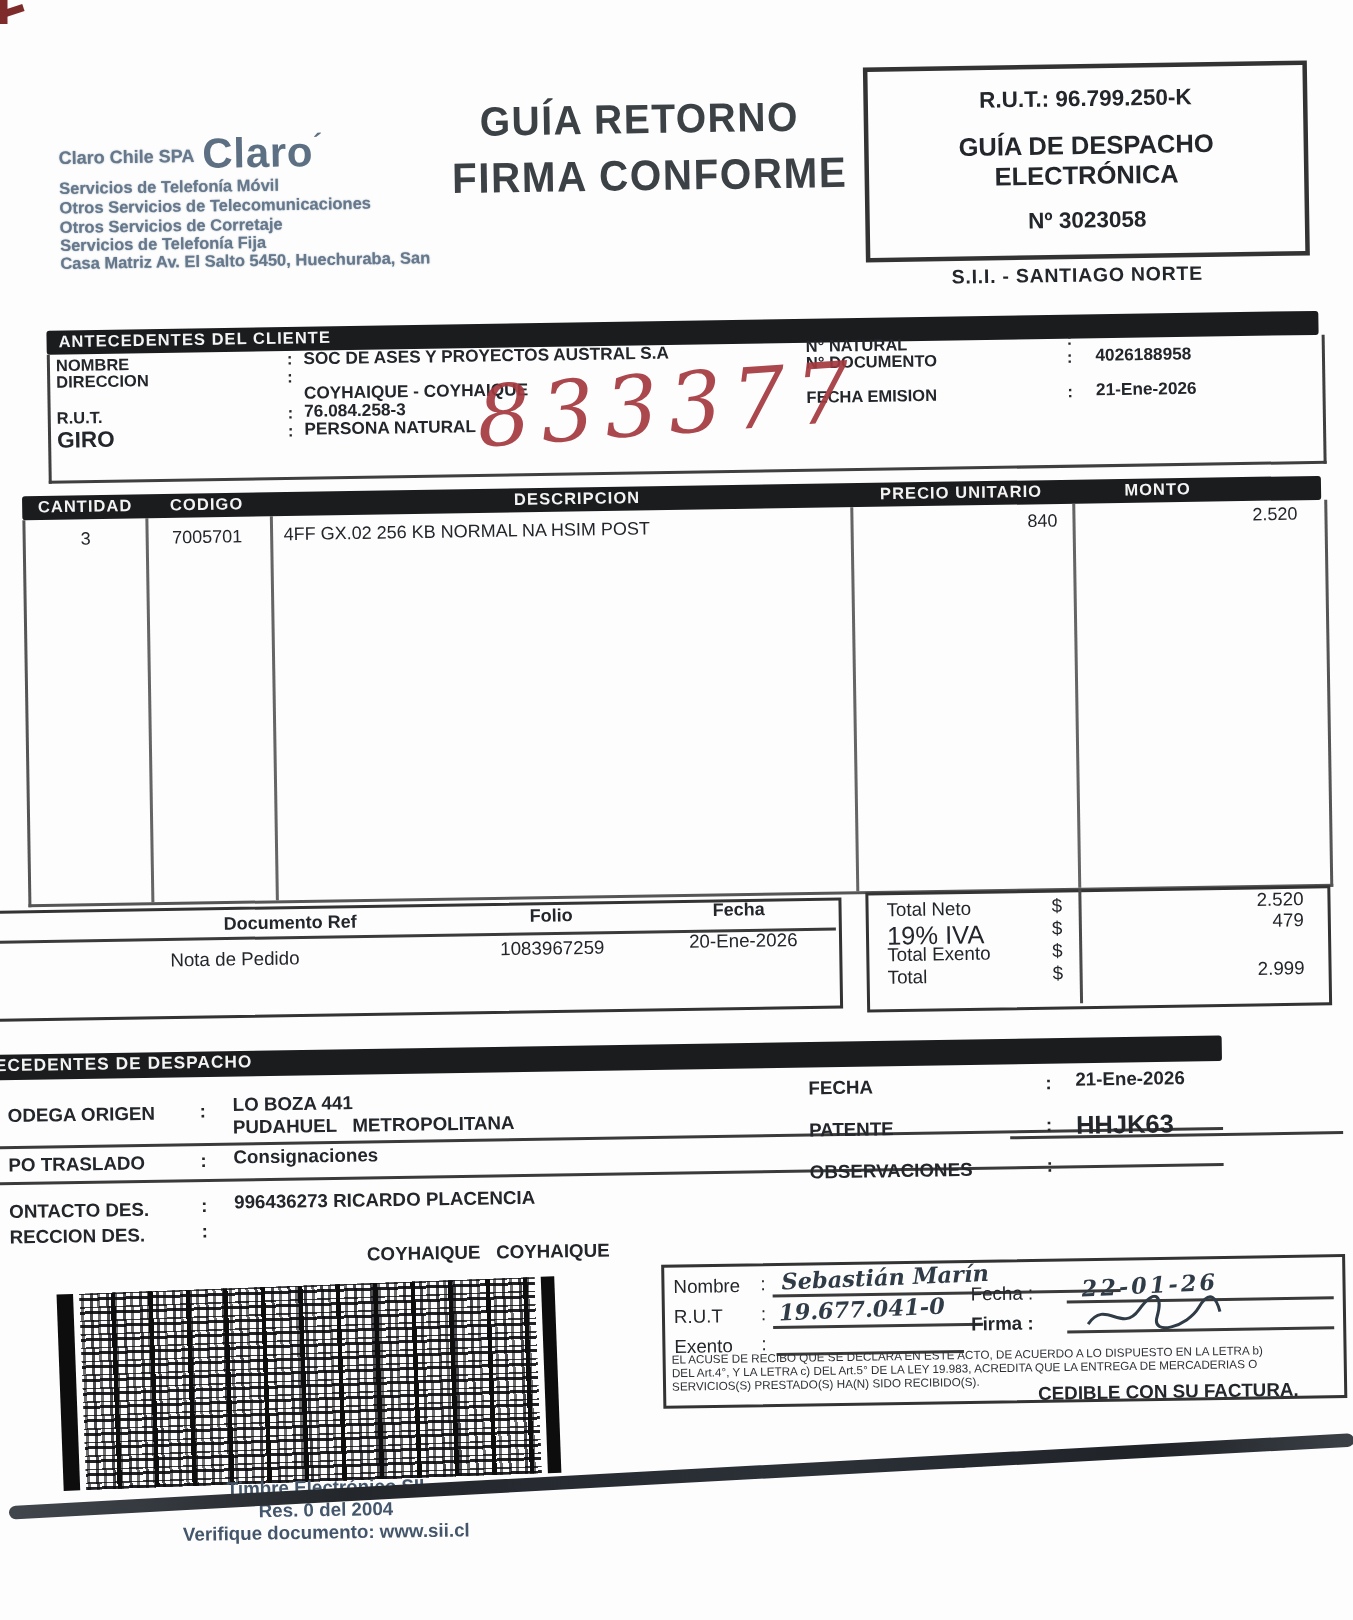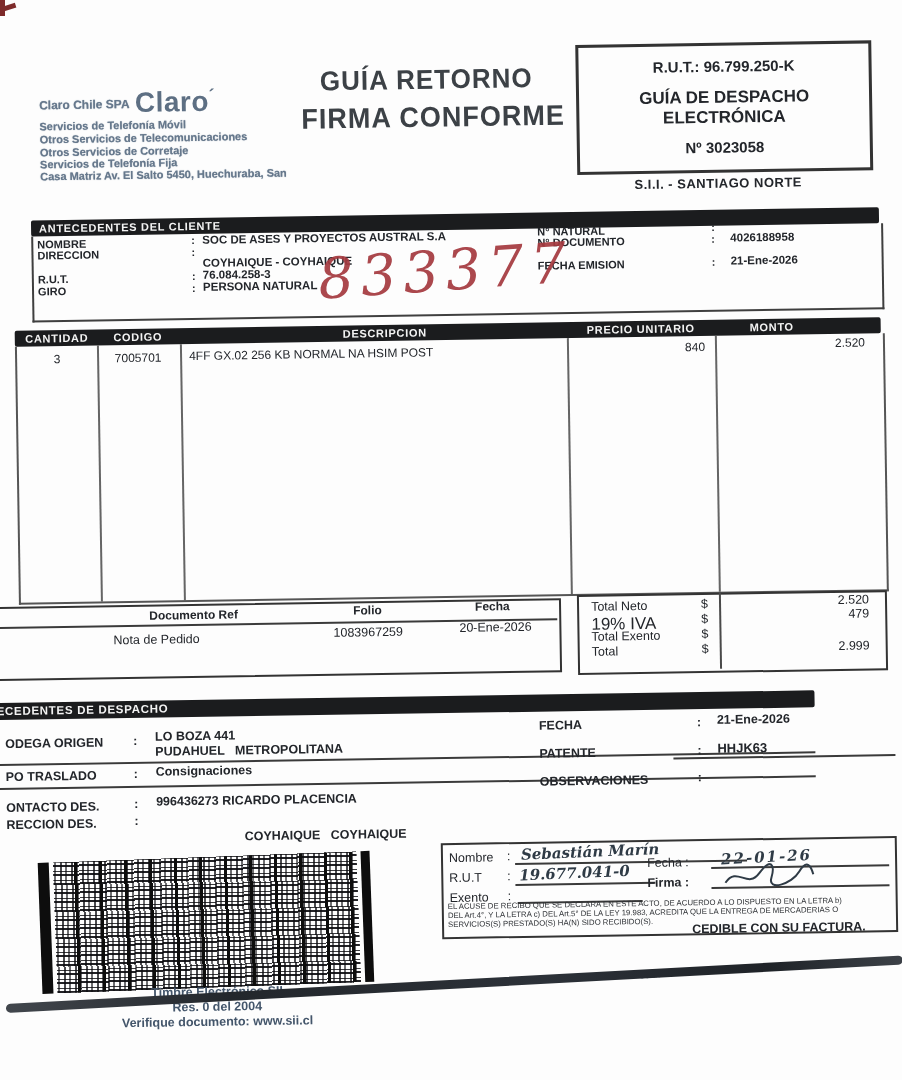--- a/index.html
+++ b/index.html
@@ -67,21 +67,21 @@
     <div class="t b" style="left:640px;top:180px;font-size:13px;letter-spacing:.5px;">S.I.I. - SANTIAGO NORTE</div>
 
     <div class="bar" style="left:36px;top:214px;width:848px;height:16px;">
       <span class="bar-title">ANTECEDENTES DEL CLIENTE</span>
     </div>
     <div style="position:absolute;left:36px;top:230px;width:848px;height:84px;border:2px solid #3f3f3f;border-top:none;"></div>
 
     <div class="t b" style="left:42px;top:232px;font-size:11px;">NOMBRE</div>
     <div class="t b" style="left:42px;top:243px;font-size:11px;">DIRECCION</div>
     <div class="t b" style="left:42px;top:267px;font-size:11px;">R.U.T.</div>
-    <div class="t b" style="left:42px;top:279px;font-size:11px;text-align:center;">GIRO</div>
+    <div class="t b" style="left:42px;top:279px;font-size:15px;text-align:center;">GIRO</div>
 
     <div class="t b" style="left:196px;top:230px;font-size:11px;">:</div>
     <div class="t b" style="left:196px;top:242px;font-size:11px;">:</div>
     <div class="t b" style="left:196px;top:266px;font-size:11px;">:</div>
     <div class="t b" style="left:196px;top:278px;font-size:11px;">:</div>
 
     <div class="t b" style="left:207px;top:230px;font-size:11.5px;">SOC DE ASES Y PROYECTOS AUSTRAL S.A</div>
     <div class="t b" style="left:207px;top:253px;font-size:11.5px;">COYHAIQUE - COYHAIQUE</div>
     <div class="t b" style="left:207px;top:265px;font-size:11.5px;">76.084.258-3</div>
     <div class="t b" style="left:207px;top:277px;font-size:11.5px;">PERSONA NATURAL</div>
@@ -160,21 +160,21 @@
     <div class="t b" style="left:152px;top:790px;font-size:12.5px;">996436273 RICARDO PLACENCIA</div>
     <div class="t b" style="left:2px;top:811px;font-size:12.5px;">RECCION DES.</div>
     <div class="t b" style="left:130px;top:809px;font-size:12.5px;">:</div>
     <div class="t b" style="left:240px;top:826px;font-size:12.5px;">COYHAIQUE   COYHAIQUE</div>
 
     <div class="t b" style="left:536px;top:720px;font-size:12.5px;">FECHA</div>
     <div class="t b" style="left:694px;top:719px;font-size:12.5px;">:</div>
     <div class="t b" style="left:714px;top:717px;font-size:12.5px;">21-Ene-2026</div>
     <div class="t b" style="left:536px;top:748px;font-size:12.5px;">PATENTE</div>
     <div class="t b" style="left:694px;top:747px;font-size:12.5px;">:</div>
-    <div class="t b" style="left:714px;top:745px;font-size:13px;">HHJK63</div>
+    <div class="t b" style="left:714px;top:745px;font-size:17px;">HHJK63</div>
     <div class="hline" style="left:670px;top:761px;width:222px;height:1.5px;"></div>
     <div class="t b" style="left:536px;top:776px;font-size:12.5px;">OBSERVACIONES</div>
     <div class="t b" style="left:694px;top:774px;font-size:12.5px;">:</div>
 
     <div class="barcode"></div>
     <div class="t" style="left:100px;top:981px;width:220px;text-align:center;font-size:12.5px;color:#44566b;font-weight:600;">Timbre Electrónico SII</div>
     <div class="t" style="left:100px;top:996px;width:220px;text-align:center;font-size:12.5px;color:#44566b;font-weight:600;">Res. 0 del 2004</div>
     <div class="t" style="left:85px;top:1011px;width:250px;text-align:center;font-size:12.5px;color:#44566b;font-weight:600;">Verifique documento: www.sii.cl</div>
 
     <div class="box" style="left:436px;top:843px;width:452px;height:92px;"></div>

